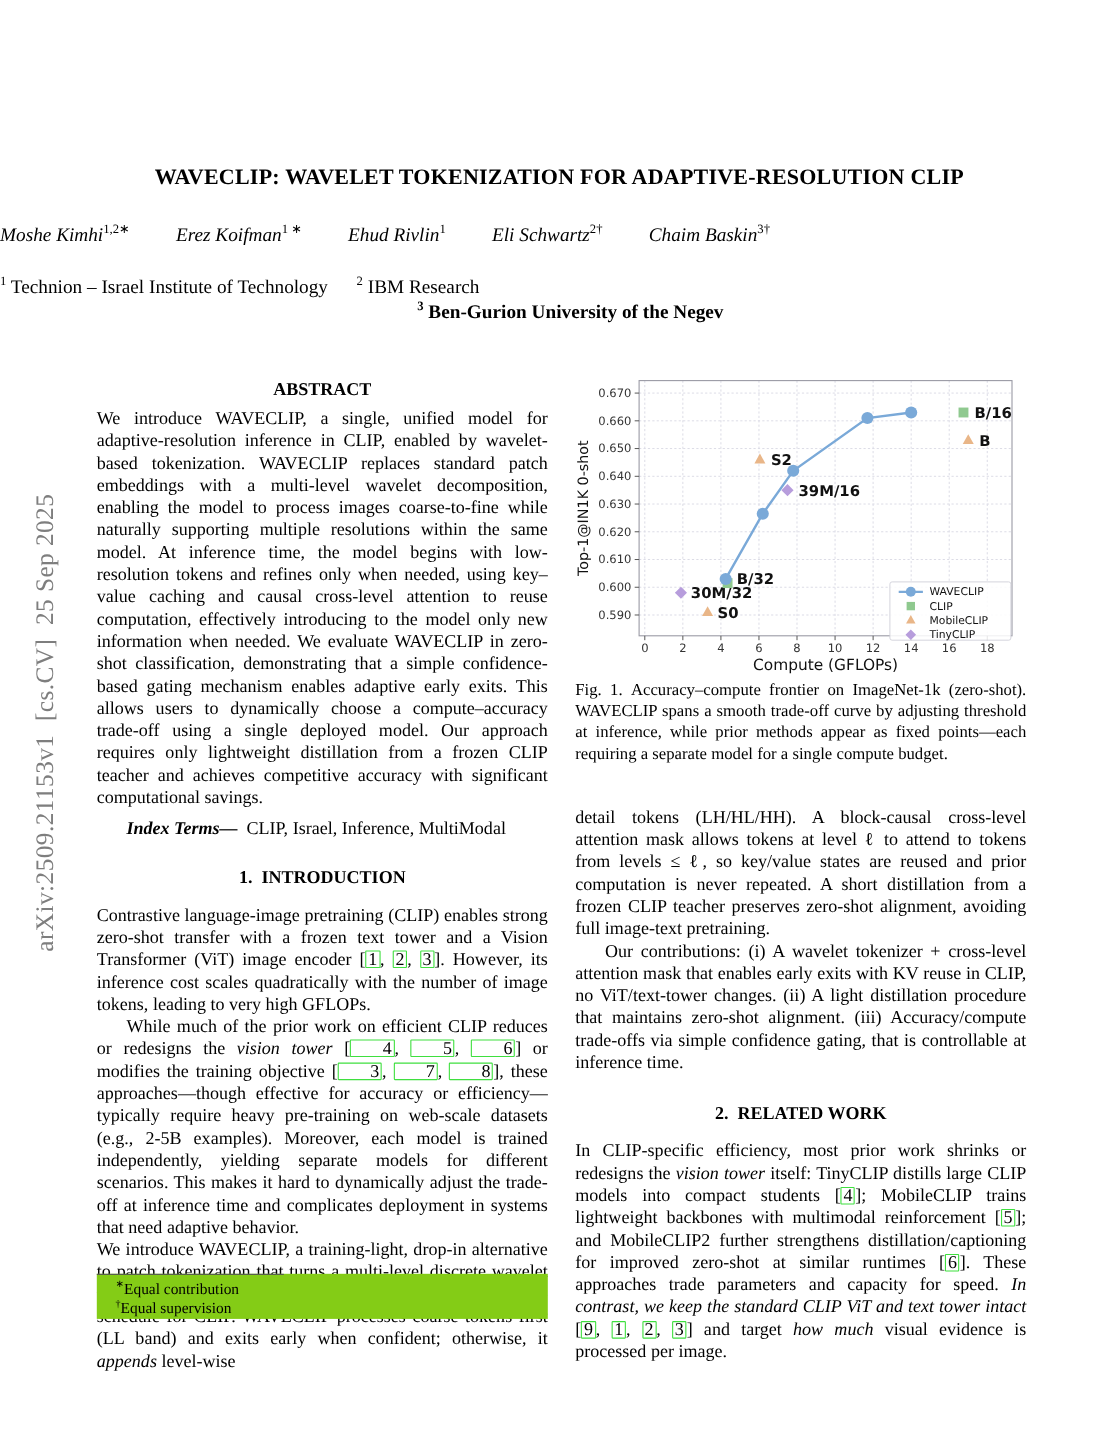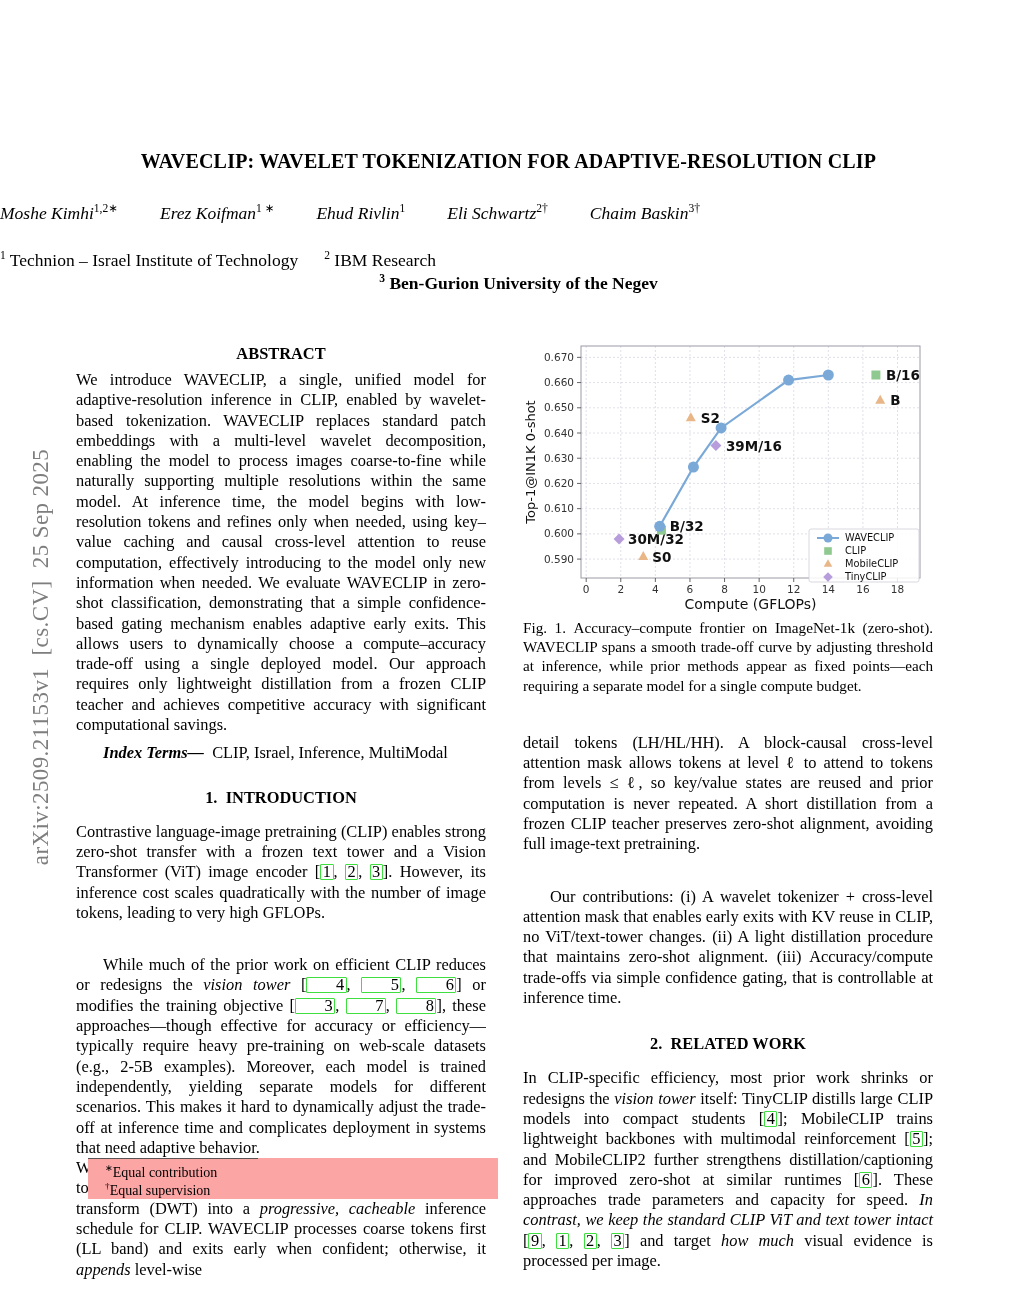--- a/index.html
+++ b/index.html
@@ -11,35 +11,35 @@
       font-size:23px;color:#7e7e7e;white-space:pre;letter-spacing:.4px;}
 
   .title{position:absolute;top:150px;left:0;width:100%;text-align:center;
          font-size:20px;font-weight:bold;letter-spacing:.2px;}
   .authors{position:absolute;top:203px;left:0;width:100%;text-align:left;
            font-size:17.5px;}
   .affil1{position:absolute;top:250px;left:0;width:100%;font-size:17.5px;}
   .affil2{position:absolute;top:273px;left:10px;width:100%;text-align:center;font-size:17.5px;font-weight:bold;}
 
   .col{position:absolute;width:410px;font-size:16.4px;line-height:20.3px;}
-  .col-left{left:76px;top:344px;}
+  .col-left{left:88px;top:344px;}
   .col-right{left:523px;top:338px;}
 
   p{margin:0;text-align:justify;}
   h2{font-size:16.4px;line-height:20px;text-align:center;margin:0;font-weight:bold;}
   .h-abs{margin-bottom:6px;}
   .h-sec{margin-top:24px;margin-bottom:14px;}
   .h-sec2{margin-top:26px;margin-bottom:14px;}
-  .indent{text-indent:27px;margin-top:32px;}
+  .indent{text-indent:27px;}
   .mt-terms{margin-top:8px;}
   .body-start{margin-top:38px;}
 
   .caption{font-size:15.2px;line-height:19.2px;margin-top:4px;}
 
-  .footnotes{position:absolute;left:88px;top:1158px;width:410px;background:#fca5a5;
+  .footnotes{position:absolute;left:88px;top:1158px;width:410px;background:#84cc16;
              font-size:14px;line-height:17.5px;}
   .fn-rule{border-top:1.2px solid #555;width:170px;margin-bottom:5px;}
   .fn-line{padding-left:17px;text-align:left;}
 
   .seg-t{}
   .seg-i{font-style:italic;}
   .seg-b{font-weight:normal;}
   .seg-bi{font-weight:bold;font-style:italic;}
   .seg-sup{vertical-align:super;font-size:66%;font-style:normal;line-height:0;}
   .seg-gap{display:inline-block;width:42px;}

